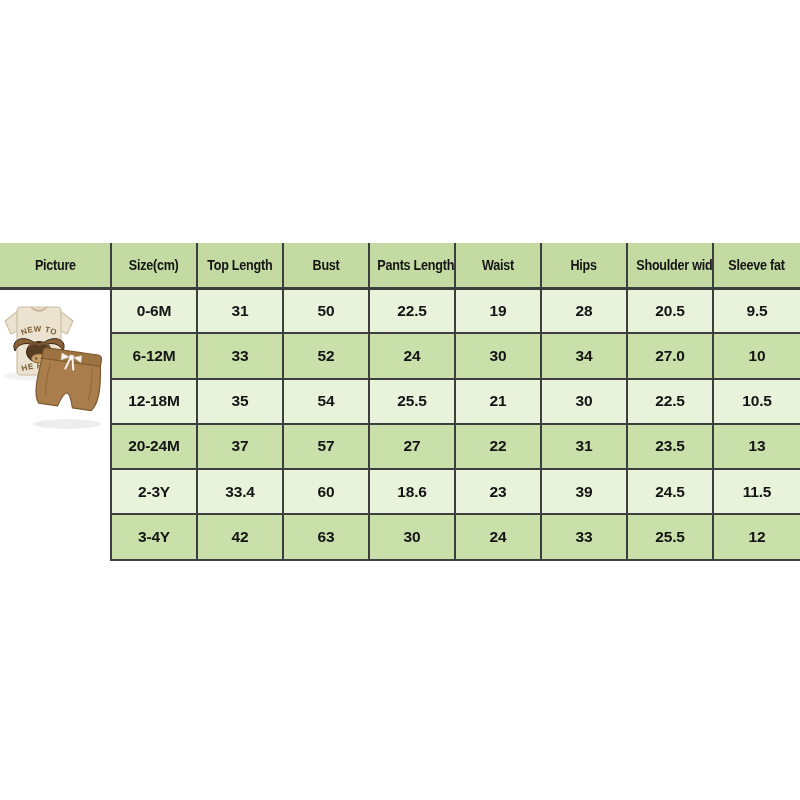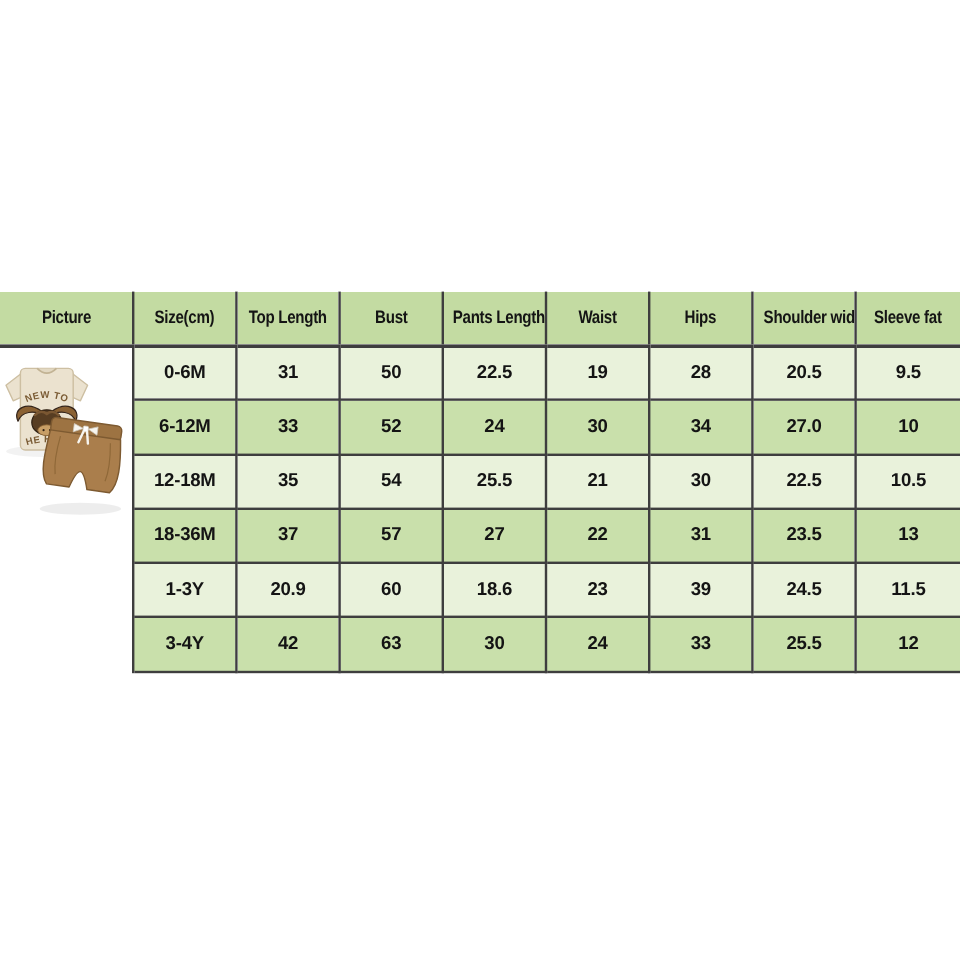--- a/index.html
+++ b/index.html
@@ -149,32 +149,32 @@
         <td>12-18M</td>
         <td>35</td>
         <td>54</td>
         <td>25.5</td>
         <td>21</td>
         <td>30</td>
         <td>22.5</td>
         <td>10.5</td>
       </tr>
       <tr class="r-med">
-        <td>18-36M</td>
+        <td>20-24M</td>
         <td>37</td>
         <td>57</td>
         <td>27</td>
         <td>22</td>
         <td>31</td>
         <td>23.5</td>
         <td>13</td>
       </tr>
       <tr class="r-light">
-        <td>1-3Y</td>
-        <td>20.9</td>
+        <td>2-3Y</td>
+        <td>33.4</td>
         <td>60</td>
         <td>18.6</td>
         <td>23</td>
         <td>39</td>
         <td>24.5</td>
         <td>11.5</td>
       </tr>
       <tr class="r-med">
         <td>3-4Y</td>
         <td>42</td>

